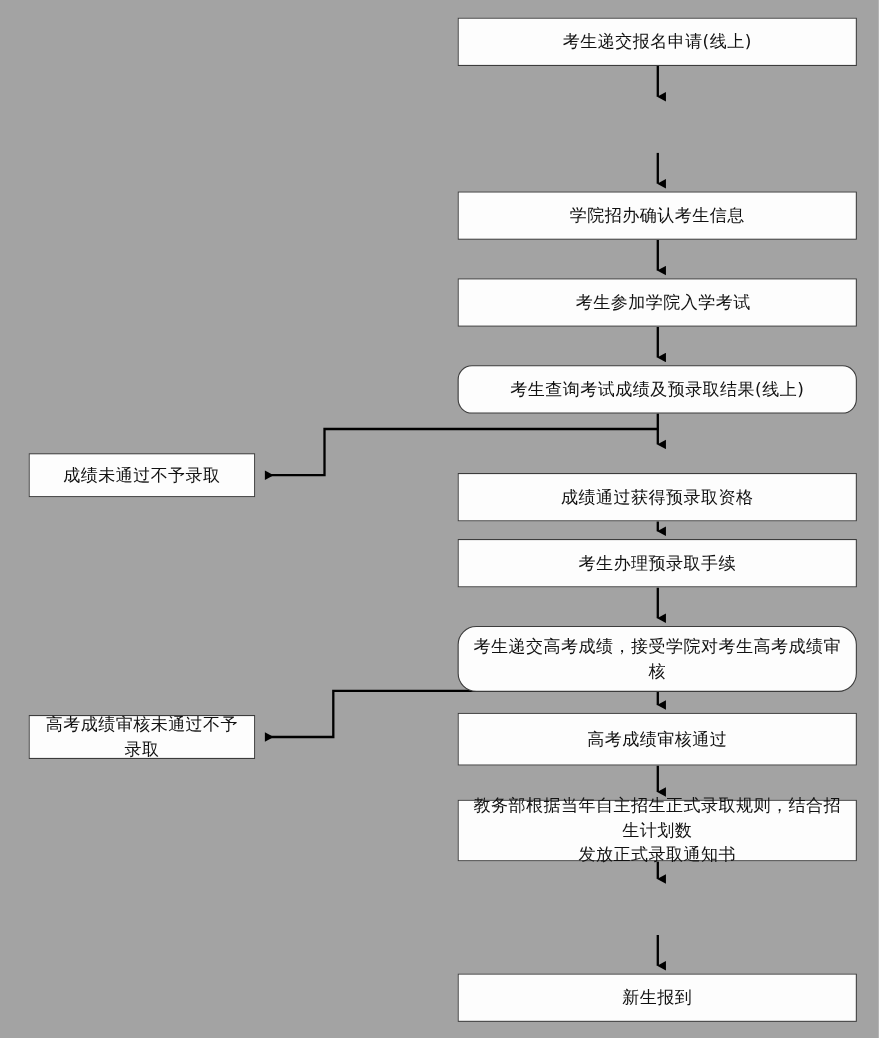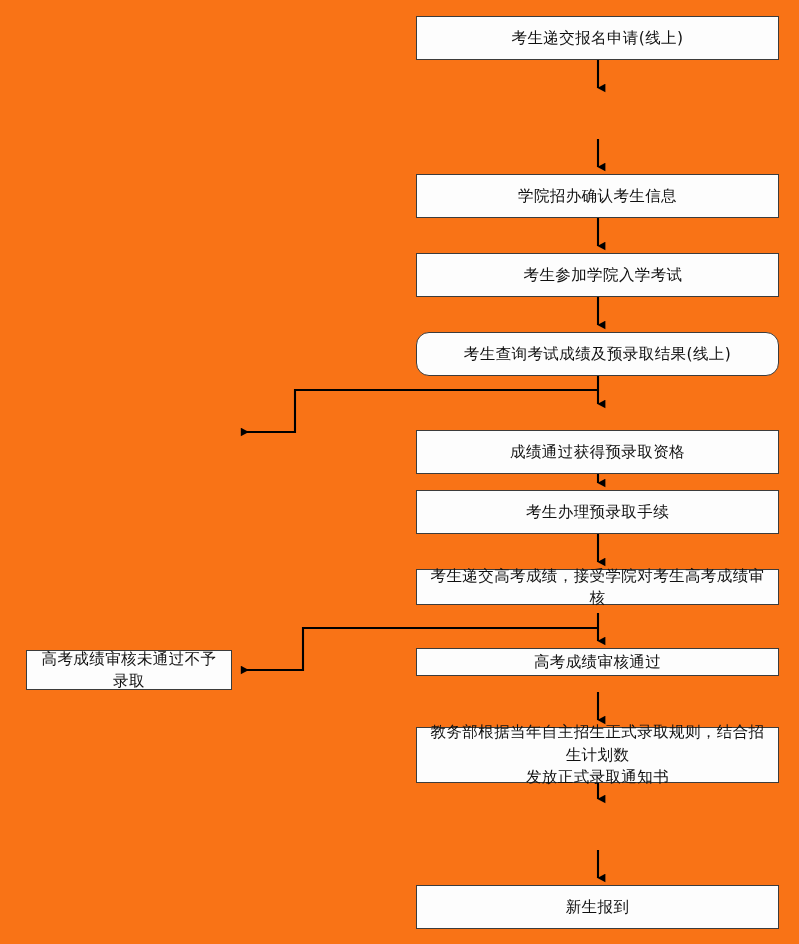--- a/index.html
+++ b/index.html
@@ -7,21 +7,21 @@
     padding: 0;
     background: #ffffff;
   }
   body {
     font-family: "DejaVu Sans", "Liberation Sans", sans-serif;
   }
   #canvas {
     position: relative;
     width: 799px;
     height: 944px;
-    background: #f97316;
+    background: #a3a3a3;
     overflow: hidden;
   }
   svg.connectors {
     position: absolute;
     left: 0;
     top: 0;
     width: 799px;
     height: 944px;
     pointer-events: none;
   }
@@ -97,36 +97,39 @@
   </div>
 
   <div class="node main" style="top:430px;height:44px;">
     <span class="label">成绩通过获得预录取资格</span>
   </div>
 
   <div class="node main" style="top:490px;height:44px;">
     <span class="label">考生办理预录取手续</span>
   </div>
 
-  <div class="node main" style="top:569px;height:36px;">
+  <div class="node main" style="top:569px;height:60px;border-radius:17px;">
     <span class="label">考生递交高考成绩，接受学院对考生高考成绩审核</span>
   </div>
 
-  <div class="node main" style="top:648px;height:28px;">
+  <div class="node main" style="top:648px;height:48px;">
     <span class="label">高考成绩审核通过</span>
   </div>
 
   <div class="node main" style="top:727px;height:56px;">
     <span class="label">教务部根据当年自主招生正式录取规则，结合招生计划数
 发放正式录取通知书</span>
   </div>
 
 
   <div class="node main" style="top:885px;height:44px;">
     <span class="label">新生报到</span>
   </div>
 
+  <div class="node side" style="top:412px;height:40px;">
+    <span class="label">成绩未通过不予录取</span>
+  </div>
 
   <div class="node side" style="top:650px;height:40px;">
     <span class="label">高考成绩审核未通过不予录取</span>
   </div>
 
 </div>
 
 </body></html>

